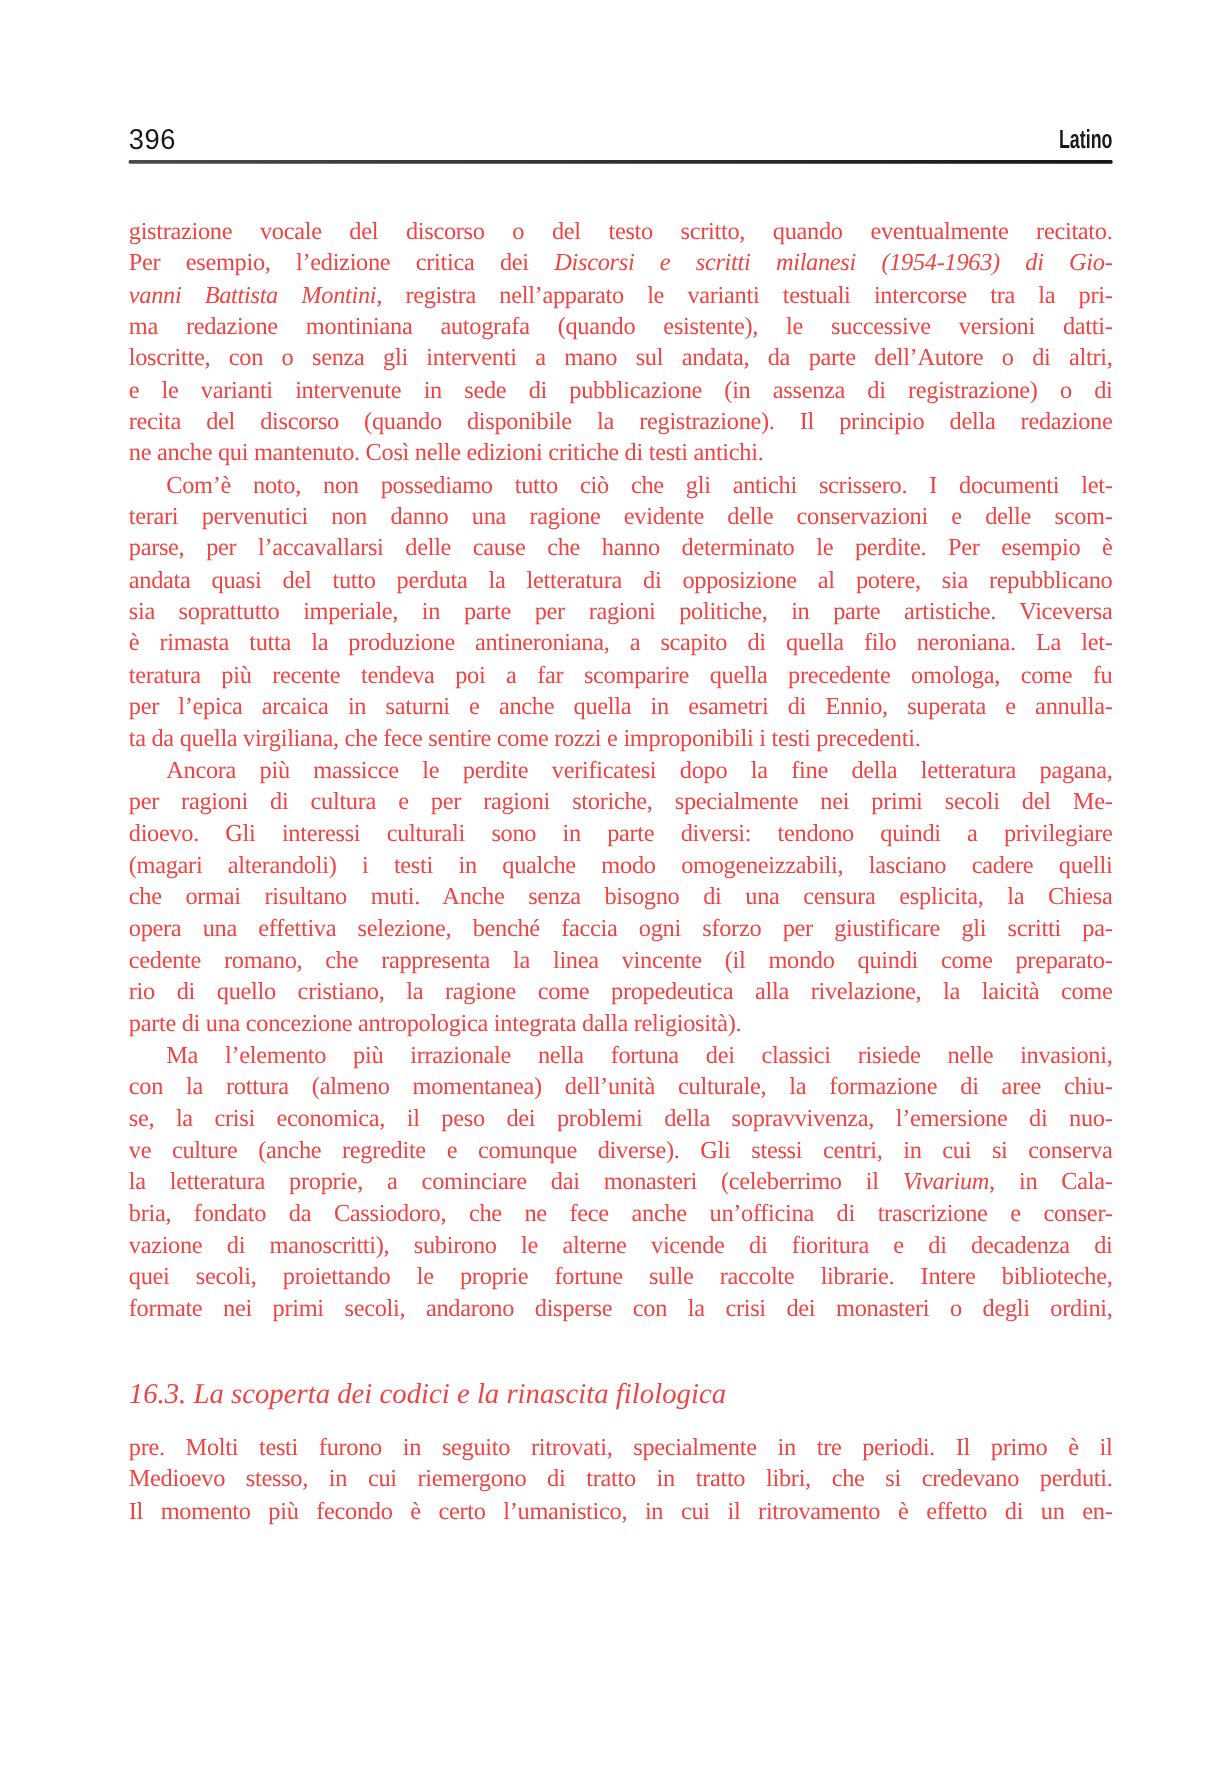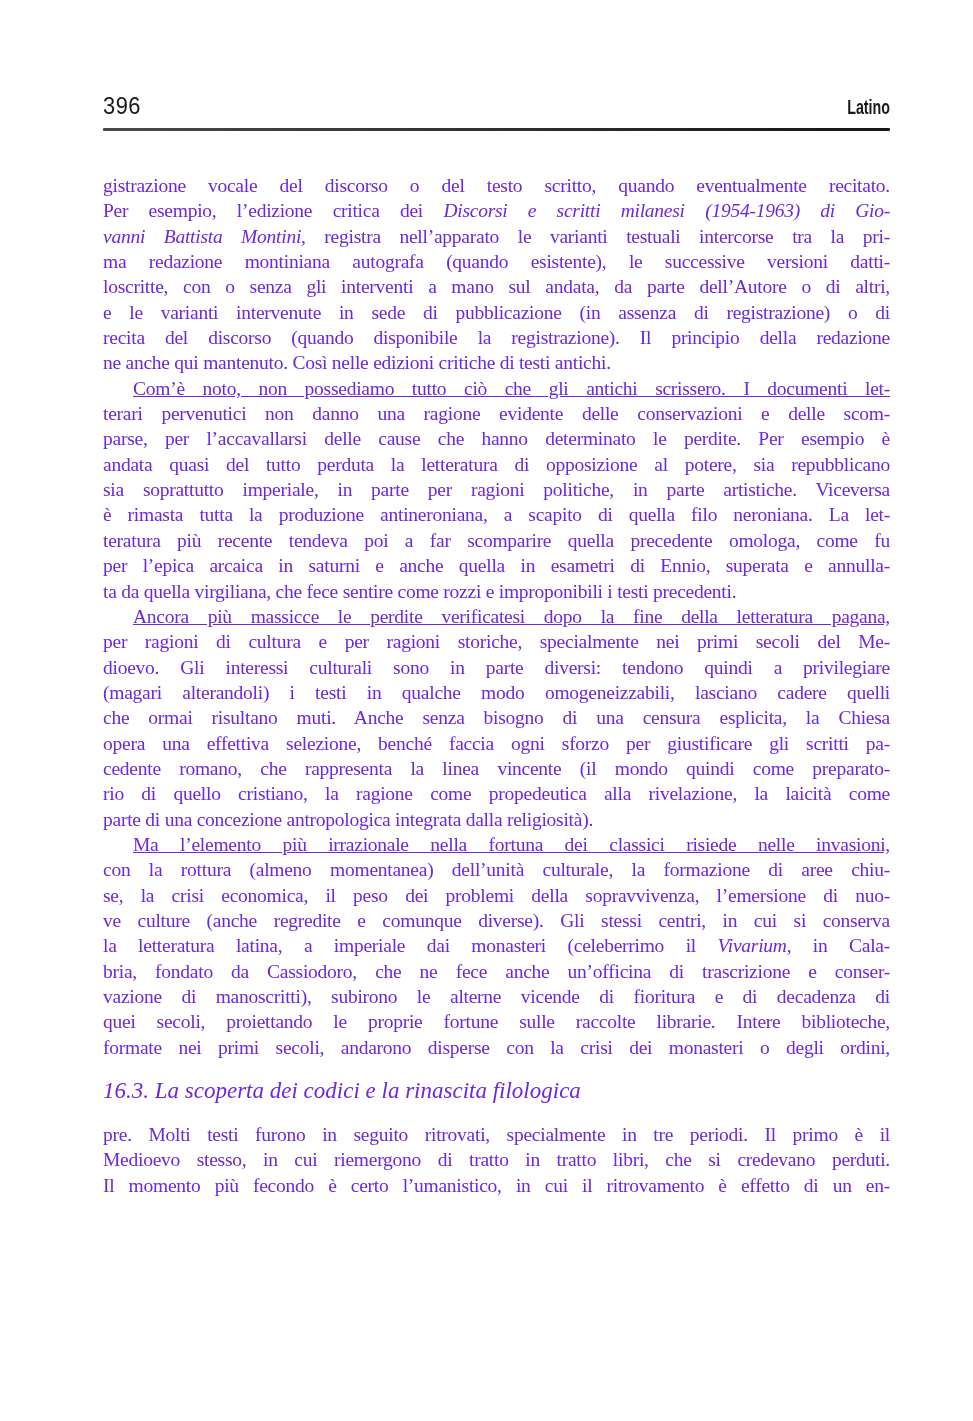--- a/index.html
+++ b/index.html
@@ -17,21 +17,21 @@
     color: #191919;
   }
   .running-header {
     position: absolute;
     left: 103px;
     width: 787px;
     top: 90px;
     height: 36px;
     display: flex;
     justify-content: space-between;
-    align-items: center;
+    align-items: flex-end;
   }
   .page-num {
     font-family: "Liberation Sans", "DejaVu Sans", sans-serif;
     font-size: 23px;
     font-weight: 400;
     letter-spacing: 0.5px;
     transform: scaleX(0.95);
     transform-origin: left bottom;
     line-height: 1;
     padding-bottom: 3px;
@@ -55,32 +55,32 @@
     border-radius: 1px;
   }
   .body-text {
     position: absolute;
     left: 103px;
     width: 787px;
     top: 173px;
     font-family: "Liberation Serif", "DejaVu Serif", serif;
     font-size: 19.5px;
     letter-spacing: -0.25px;
-    color: #6d28d9;
+    color: #ef4444;
   }
   .paragraph { margin: 0; }
   .line {
     line-height: 25.35px;
     text-align: justify;
     text-align-last: justify;
   }
-  .line.indent { padding-left: 30px; text-decoration: underline; }
+  .line.indent { padding-left: 30px; }
   .line.last { text-align-last: left; }
   .section-heading {
-    margin: 16px 0 17px 0;
+    margin: 40px 0 17px 0;
     font-family: "Liberation Serif", "DejaVu Serif", serif;
     font-style: italic;
     font-weight: 400;
     font-size: 23px;
     line-height: 29px;
     letter-spacing: 0;
     text-align: left;
   }
 </style>
 </head>
@@ -123,21 +123,21 @@
         <div class="line"><span>opera una effettiva selezione, benché faccia ogni sforzo per giustificare gli scritti pa-</span></div>
         <div class="line"><span>cedente romano, che rappresenta la linea vincente (il mondo quindi come preparato-</span></div>
         <div class="line"><span>rio di quello cristiano, la ragione come propedeutica alla rivelazione, la laicità come</span></div>
         <div class="line last"><span>parte di una concezione antropologica integrata dalla religiosità).</span></div>
       </div>
       <div class="paragraph">
         <div class="line indent"><span>Ma l’elemento più irrazionale nella fortuna dei classici risiede nelle invasioni,</span></div>
         <div class="line"><span>con la rottura (almeno momentanea) dell’unità culturale, la formazione di aree chiu-</span></div>
         <div class="line"><span>se, la crisi economica, il peso dei problemi della sopravvivenza, l’emersione di nuo-</span></div>
         <div class="line"><span>ve culture (anche regredite e comunque diverse). Gli stessi centri, in cui si conserva</span></div>
-        <div class="line"><span>la letteratura latina, a imperiale dai monasteri (celeberrimo il </span><i>Vivarium</i><span>, in Cala-</span></div>
+        <div class="line"><span>la letteratura proprie, a cominciare dai monasteri (celeberrimo il </span><i>Vivarium</i><span>, in Cala-</span></div>
         <div class="line"><span>bria, fondato da Cassiodoro, che ne fece anche un’officina di trascrizione e conser-</span></div>
         <div class="line"><span>vazione di manoscritti), subirono le alterne vicende di fioritura e di decadenza di</span></div>
         <div class="line"><span>quei secoli, proiettando le proprie fortune sulle raccolte librarie. Intere biblioteche,</span></div>
         <div class="line"><span>formate nei primi secoli, andarono disperse con la crisi dei monasteri o degli ordini,</span></div>
       </div>
       <h2 class="section-heading">16.3. La scoperta dei codici e la rinascita filologica</h2>
       <div class="paragraph">
         <div class="line"><span>pre. Molti testi furono in seguito ritrovati, specialmente in tre periodi. Il primo è il</span></div>
         <div class="line"><span>Medioevo stesso, in cui riemergono di tratto in tratto libri, che si credevano perduti.</span></div>
         <div class="line"><span>Il momento più fecondo è certo l’umanistico, in cui il ritrovamento è effetto di un en-</span></div>

